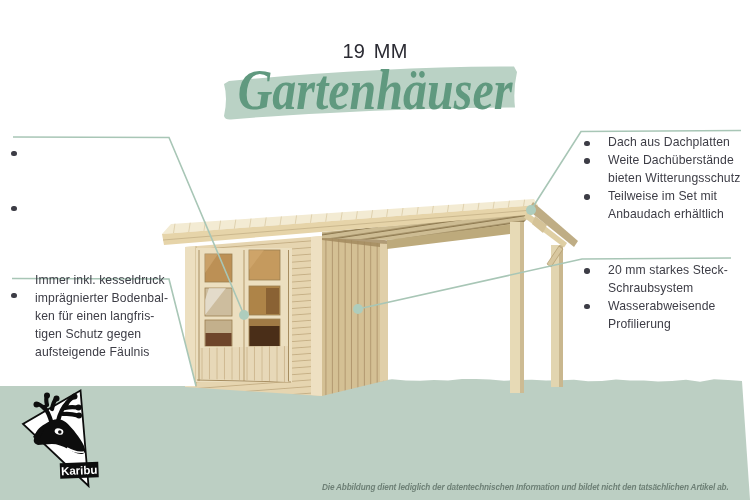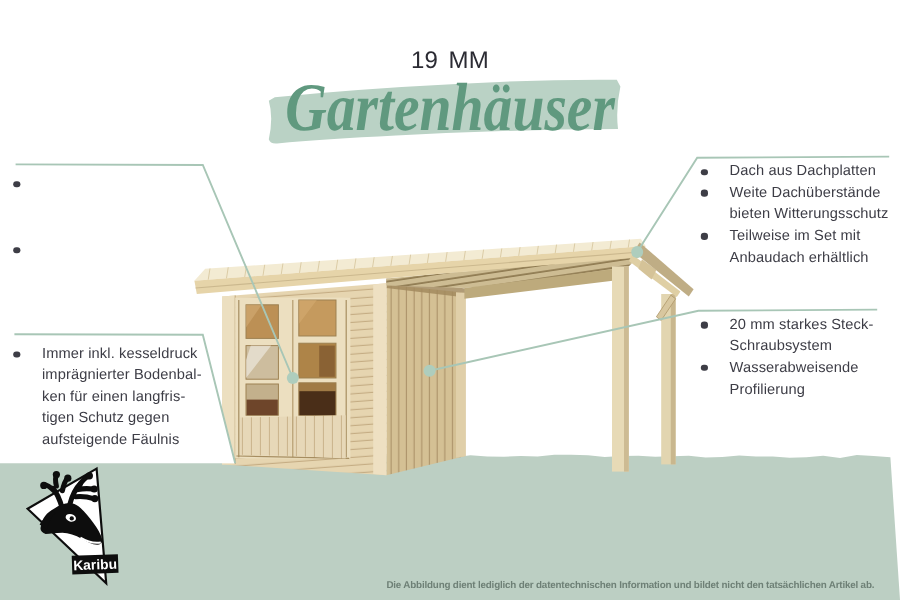--- a/index.html
+++ b/index.html
@@ -197,21 +197,21 @@
 
 <div id="t19" style="position:absolute;left:0;top:26px;width:750px;text-align:center;font-size:20px;line-height:28px;word-spacing:3px;letter-spacing:0.2px;color:#2b2b33;margin-top:11px;">19 MM</div>
 
 <div id="tscript" style="position:absolute;left:0;top:62px;width:750px;text-align:center;font-family:'Liberation Serif',serif;font-style:italic;font-weight:bold;font-size:48px;line-height:48px;color:#60997f;transform:scaleY(1.18);transform-origin:50% 0;">Gartenhäuser</div>
 
 
 <div class="dot" style="left:11px;top:150.5px;"></div>
 
 <div class="dot" style="left:11px;top:205.5px;"></div>
 
-<div class="txt" style="left:35px;top:286px;">Immer inkl. kesseldruck
+<div class="txt" style="left:35px;top:272px;">Immer inkl. kesseldruck
 imprägnierter Bodenbal-
 ken für einen langfris-
 tigen Schutz gegen
 aufsteigende Fäulnis</div>
 
 <div class="dot" style="left:11px;top:292.5px;"></div>
 
 <div class="txt" style="left:608px;top:134px;">Dach aus Dachplatten
 Weite Dachüberstände
 bieten Witterungsschutz
@@ -226,14 +226,14 @@
 
 <div class="txt" style="left:608px;top:262px;">20 mm starkes Steck-
 Schraubsystem
 Wasserabweisende
 Profilierung</div>
 
 <div class="dot" style="left:584px;top:268px;"></div>
 
 <div class="dot" style="left:584px;top:303.5px;"></div>
 
-<div style="position:absolute;left:322px;top:483px;font-size:8.2px;font-weight:bold;color:#6e8076;letter-spacing:-0.15px;">Die Abbildung dient lediglich der datentechnischen Information und bildet nicht den tatsächlichen Artikel ab.</div>
+<div style="position:absolute;left:322px;top:483px;font-size:8.2px;font-weight:bold;color:#6e8076;letter-spacing:-0.15px;font-style:italic;">Die Abbildung dient lediglich der datentechnischen Information und bildet nicht den tatsächlichen Artikel ab.</div>
 </div>
 
 </body></html>

